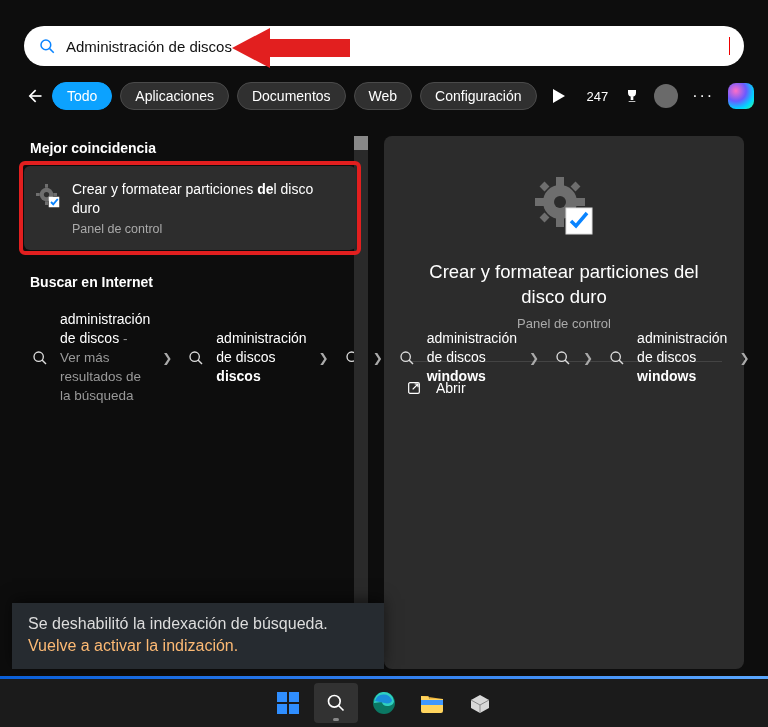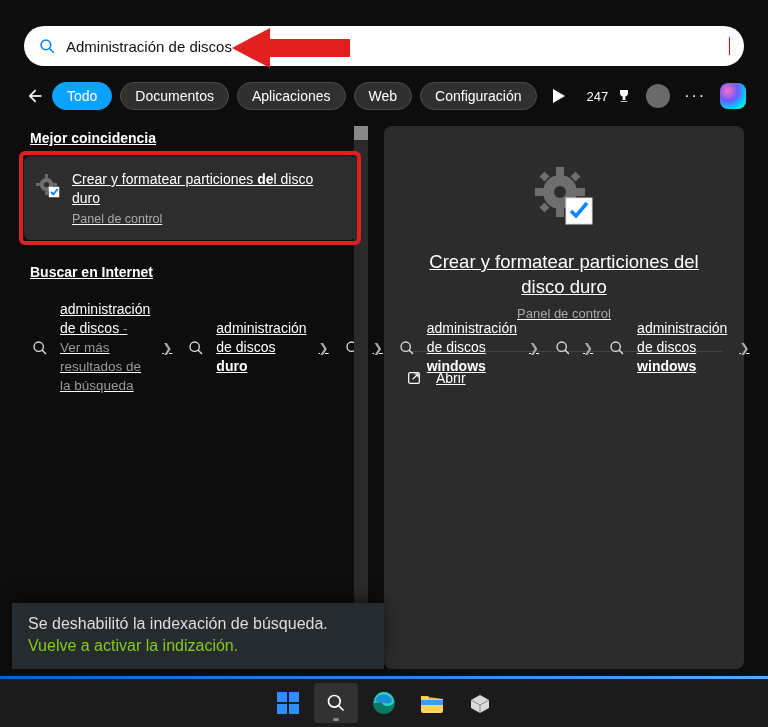--- a/index.html
+++ b/index.html
@@ -72,40 +72,39 @@
     margin-left:auto;
     display:flex; align-items:center;
     gap:14px;
   }
   .play-btn {
     width:28px;height:28px;
     display:flex;align-items:center;justify-content:center;
   }
   .points {
     display:flex;align-items:flex-end;
-    gap:8px;
+    gap:16px;
     font-size:13px;
   }
   .avatar {
     width:24px;height:24px;border-radius:50%;
     background:#6a6a6a;
   }
   .ellipsis {
     font-size:16px;letter-spacing:2px;
   }
   .copilot {
     width:26px;height:26px;border-radius:8px;
     background: radial-gradient(circle at 30% 30%, #ff6ec7, #6a5aff 40%, #00d4ff 70%, #3cff8a);
   }
   .content {
     display:flex; flex:1;
-    margin-top:14px;
+    margin-top:24px;
     min-height:0;
     position:relative;
-    text-decoration:underline;
   }
   .left {
     width:332px;
     display:flex;flex-direction:column;
     position:relative;
   }
   .scrollbar {
     position:absolute;
     right:-12px; top:0;
     width:14px; height:100%;
@@ -156,21 +155,21 @@
   .index-banner {
     position:absolute;
     left:-12px; right:-28px; bottom:0;
     background:#262b30;
     padding:12px 16px 14px;
     font-size:16px;
     box-shadow:0 -4px 14px rgba(0,0,0,.5);
   }
   .index-banner .line1 { color:#ddd; }
   .index-banner .line2 { margin-top:4px; }
-  .index-banner .line2 a { color:#84cc16; text-decoration:none; }
+  .index-banner .line2 a { color:#fdba74; text-decoration:none; }
   .right {
     flex:1;
     margin-left:28px;
     background:#2c2c2c;
     border-radius:8px;
     display:flex;flex-direction:column;
     align-items:center;
     padding: 36px 22px 0;
   }
   .right .big-icon { margin-top:4px; }
@@ -240,22 +239,22 @@
   </div>
 
   <div class="tabs-row">
     <div class="back-btn">
       <svg width="20" height="20" viewBox="0 0 24 24">
         <path d="M14 5l-7 7 7 7" stroke="#fff" stroke-width="2" fill="none"></path>
         <line x1="7" y1="12" x2="21" y2="12" stroke="#fff" stroke-width="2"></line>
       </svg>
     </div>
     <div class="tab-pill active">Todo</div>
+    <div class="tab-pill">Aplicaciones</div>
     <div class="tab-pill">Documentos</div>
-    <div class="tab-pill">Aplicaciones</div>
     <div class="tab-pill">Web</div>
     <div class="tab-pill">Configuración</div>
 
     <div class="tabs-right">
       <div class="play-btn">
         <svg width="12" height="14" viewBox="0 0 12 14">
           <polygon points="0,0 12,7 0,14" fill="#fff"></polygon>
         </svg>
       </div>
       <div class="points">
@@ -312,21 +311,21 @@
       <span>administración de discos</span><b></b><span></span><span class="muted"> - Ver más resultados de la búsqueda</span>
     </div>
     <span class="chev">❯</span>
           </div>
           <div class="web-item">
     <svg width="16" height="16" viewBox="0 0 24 24">
       <circle cx="10" cy="10" r="7" stroke="#ddd" stroke-width="2" fill="none"></circle>
       <line x1="15" y1="15" x2="21" y2="21" stroke="#ddd" stroke-width="2"></line>
     </svg>
     <div class="txt">
-      <span>administración de discos </span><b>duro</b><span></span><span class="muted"></span>
+      <span>administración de discos </span><b>discos</b><span></span><span class="muted"></span>
     </div>
     <span class="chev">❯</span>
           </div>
           <div class="web-item">
     <svg width="16" height="16" viewBox="0 0 24 24">
       <circle cx="10" cy="10" r="7" stroke="#ddd" stroke-width="2" fill="none"></circle>
       <line x1="15" y1="15" x2="21" y2="21" stroke="#ddd" stroke-width="2"></line>
     </svg>
     <span class="chev">❯</span>
           </div>

